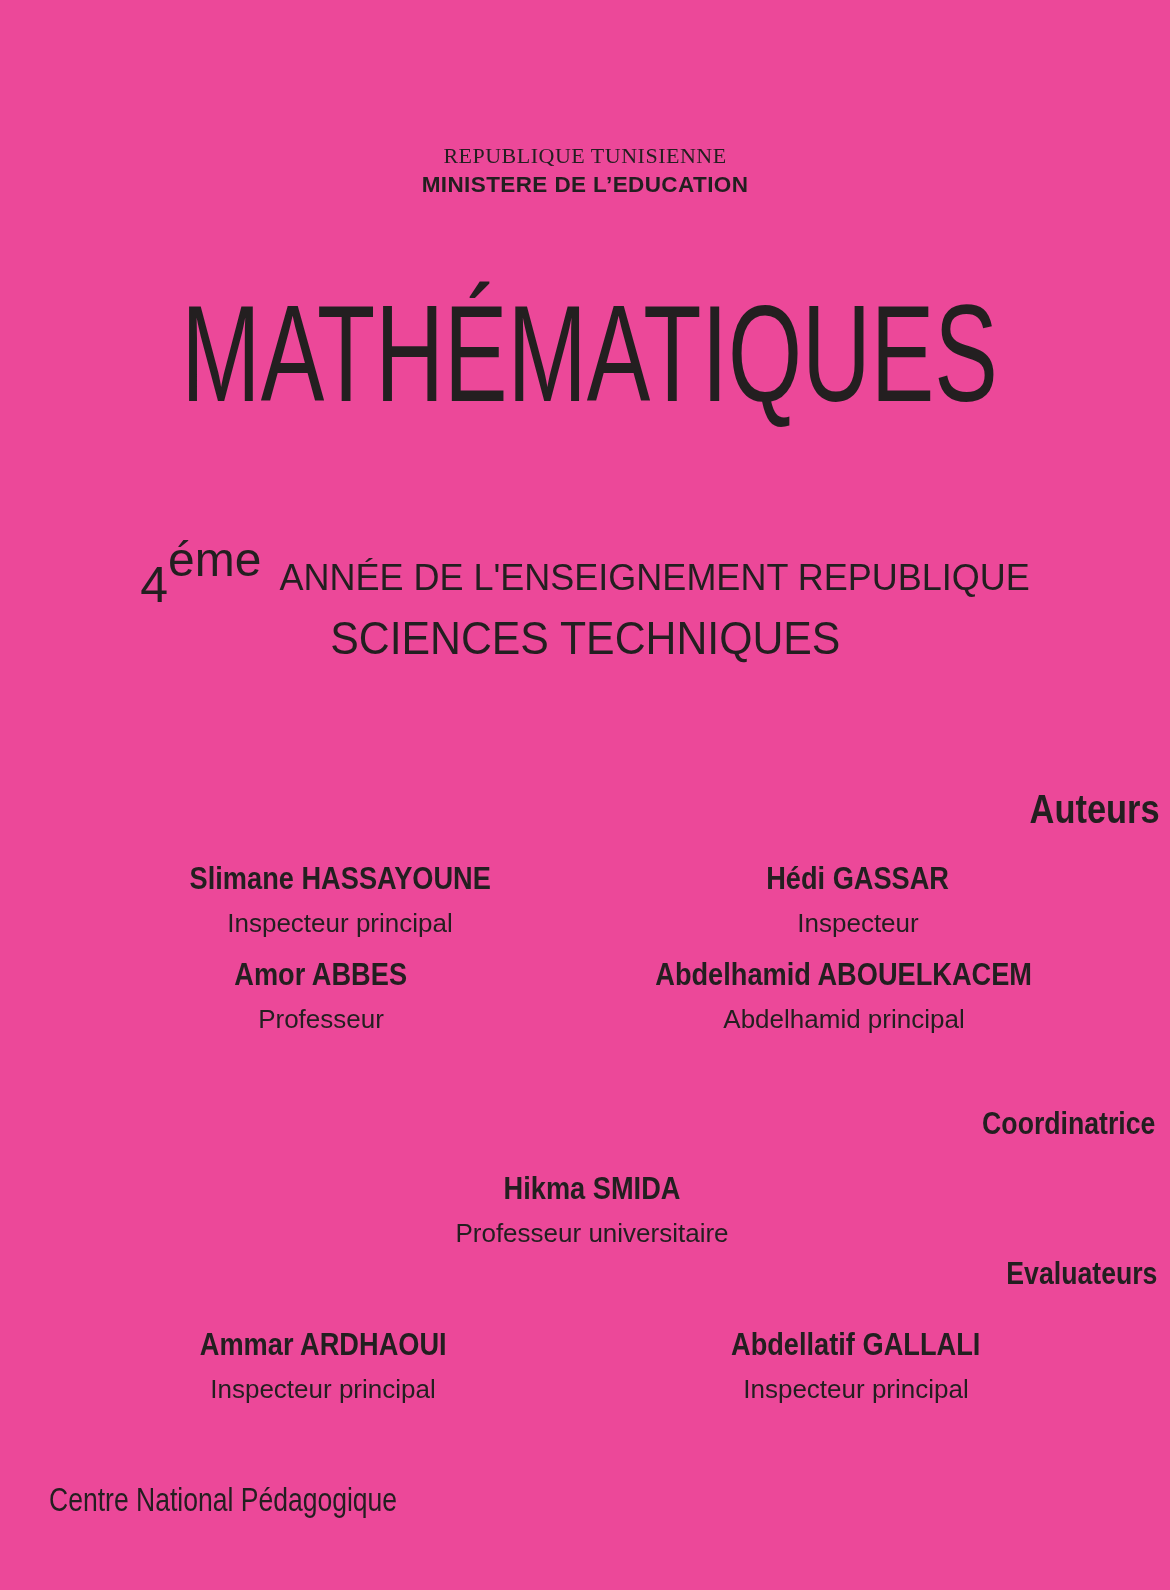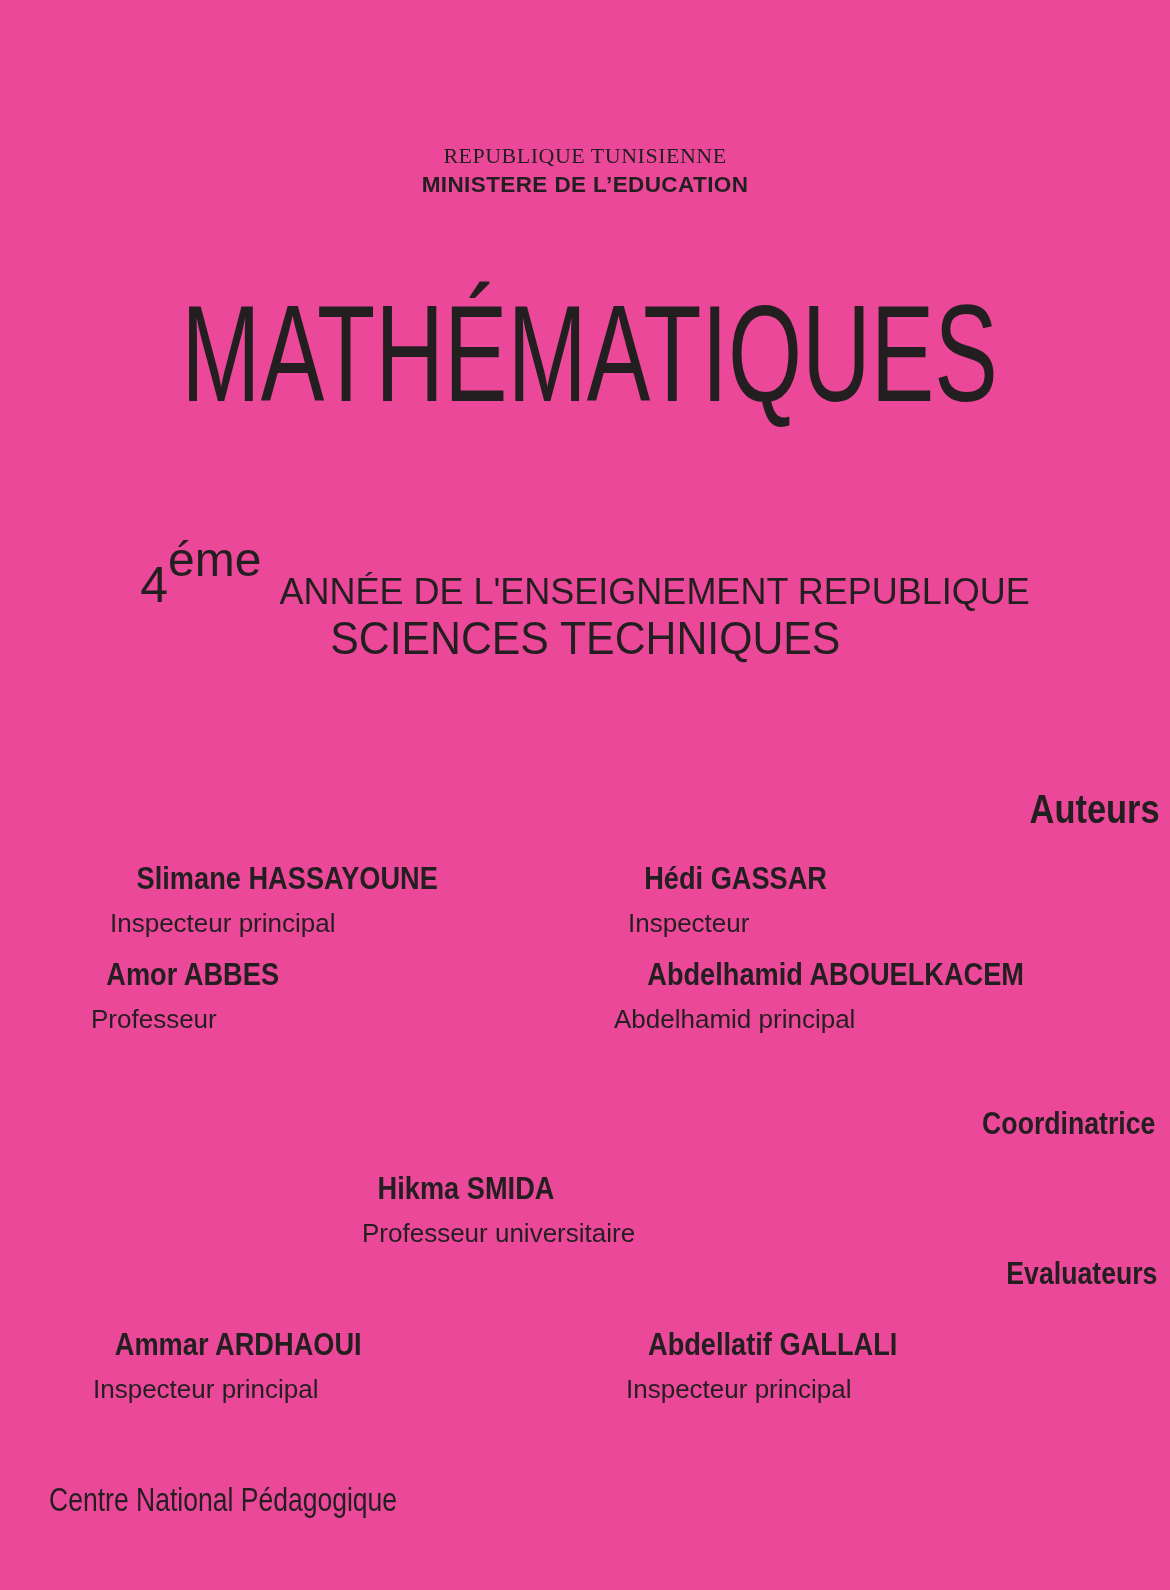--- a/index.html
+++ b/index.html
@@ -57,21 +57,21 @@
   .subtitle {
     position: absolute;
     top: 560px;
     left: 0;
     width: 100%;
     text-align: center;
   }
   .subtitle-line1 {
     display: flex;
     justify-content: center;
-    align-items: flex-end;
+    align-items: flex-start;
     line-height: 1.0;
     white-space: nowrap;
   }
   .grade-number {
     font-size: 50px;
   }
   .grade-suffix {
     font-size: 48px;
     position: relative;
     top: -26px;
@@ -105,21 +105,21 @@
     display: inline-block;
     transform: scaleX(0.86);
     transform-origin: center;
   }
   .heading-auteurs       { top: 789px;  font-size: 40px; }
   .heading-coordinatrice { top: 1108px; font-size: 31px; }
   .heading-evaluateurs   { top: 1258px; font-size: 31px; }
   
   .person {
     position: absolute;
-    text-align: left;
+    text-align: center;
     width: 460px;
   }
   .person .name {
     display: inline-block;
     font-size: 32px;
     font-weight: bold;
     line-height: 36px;
     white-space: nowrap;
     transform: scaleX(0.85);
     transform-origin: center;

